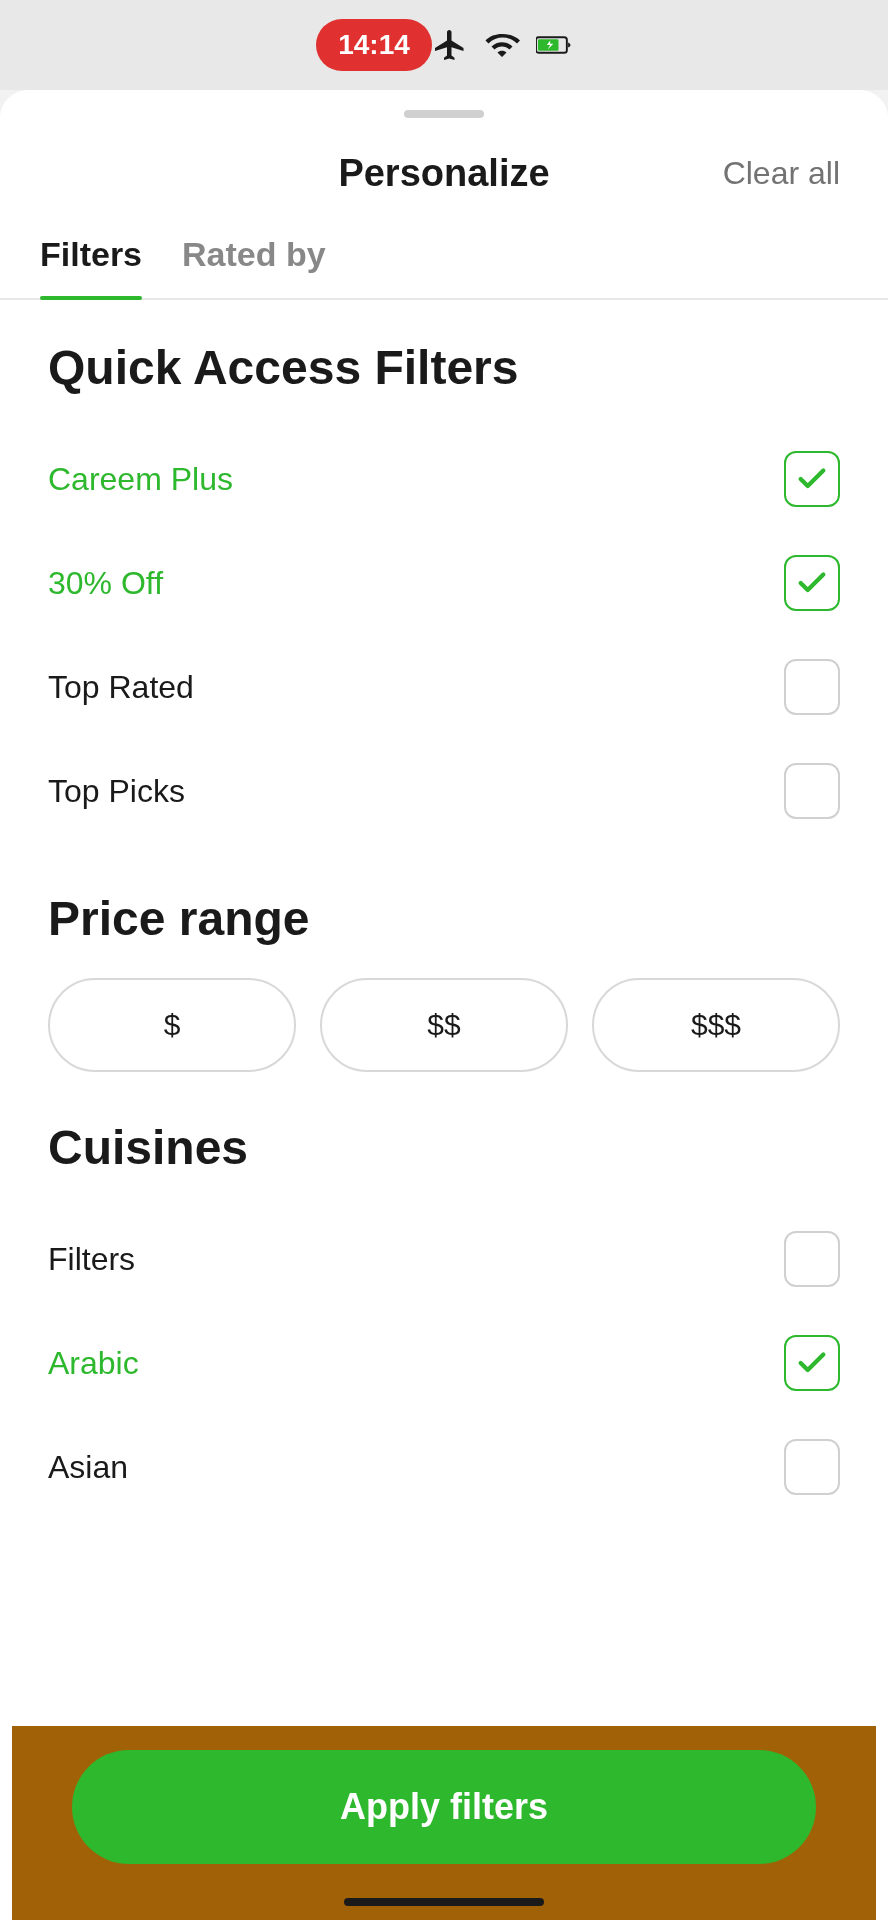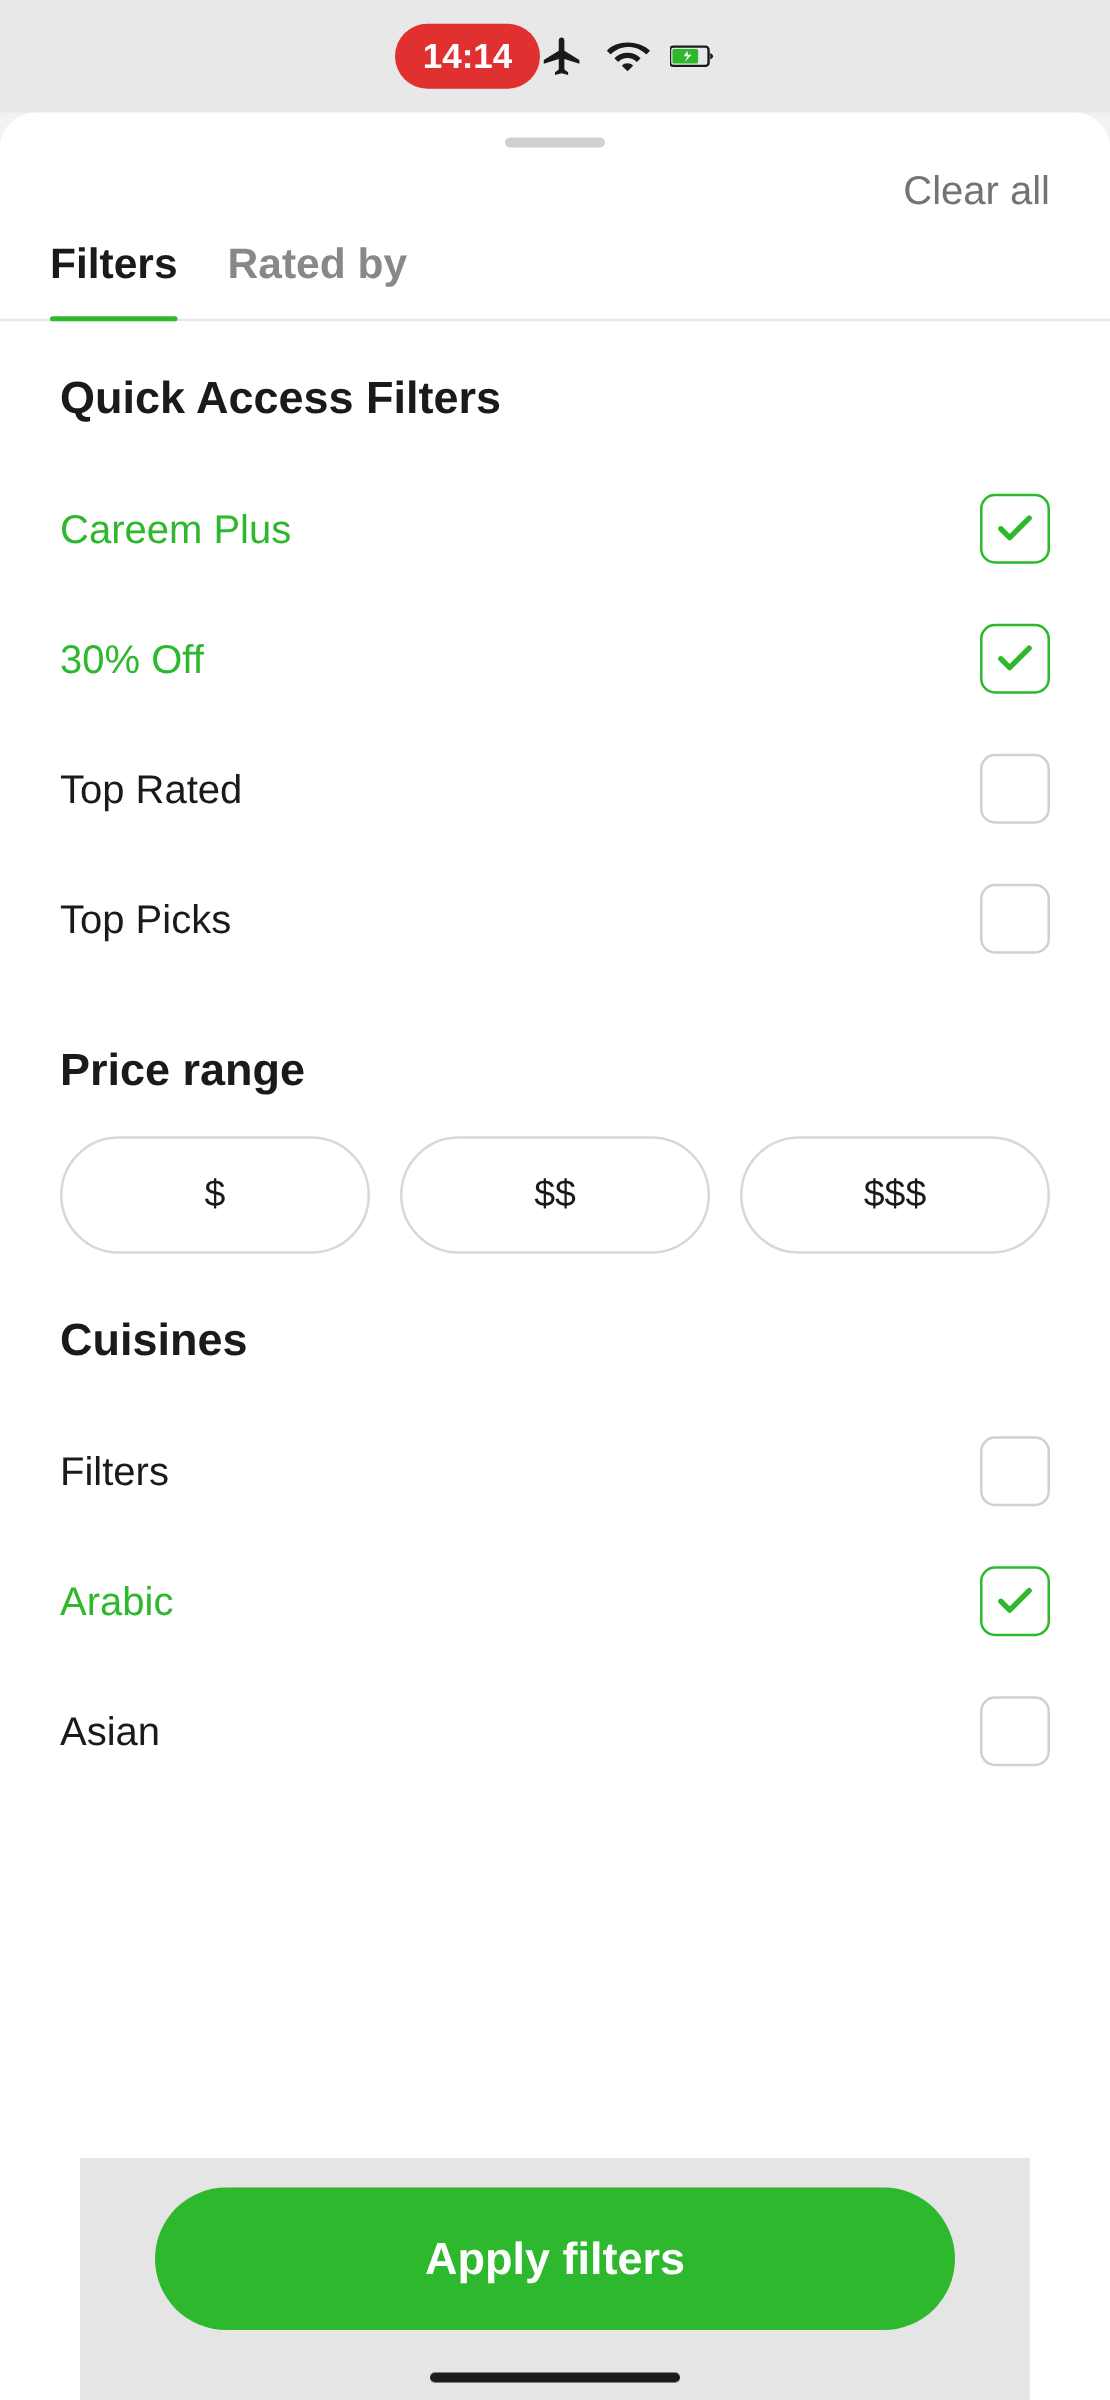--- a/index.html
+++ b/index.html
@@ -149,21 +149,21 @@
 
     
     .content {
       flex: 1;
       padding: 40px 48px 160px;
       overflow-y: auto;
     }
 
     
     .section-title {
-      font-size: 36px;
+      font-size: 48px;
       font-weight: 700;
       color: #1a1a1a;
       margin-bottom: 32px;
     }
 
     
     .filter-item {
       display: flex;
       align-items: center;
       justify-content: space-between;
@@ -230,23 +230,23 @@
     .section {
       margin-bottom: 48px;
     }
 
     
     .apply-btn-container {
       position: fixed;
       bottom: 0;
       left: 50%;
       transform: translateX(-50%);
-      width: 760px;
+      width: 864px;
       padding: 24px 60px 56px;
-      background: #e5e5e5;
+      background: #a16207;
     }
 
     .apply-btn {
       width: 100%;
       padding: 36px;
       background: #2db82d;
       color: white;
       font-size: 36px;
       font-weight: 600;
       border: none;
@@ -296,20 +296,21 @@
     </div>
   </div>
 
   <div class="sheet">
 
     <div class="sheet-handle">
       <div class="handle-bar"></div>
     </div>
 
     <div class="sheet-header">
+      <span class="sheet-title">Personalize</span>
       <button class="clear-all-btn">Clear all</button>
     </div>
 
     <div class="tabs">
       <button class="tab active">Filters</button>
       <button class="tab">Rated by</button>
     </div>
 
     <div class="content">
 

